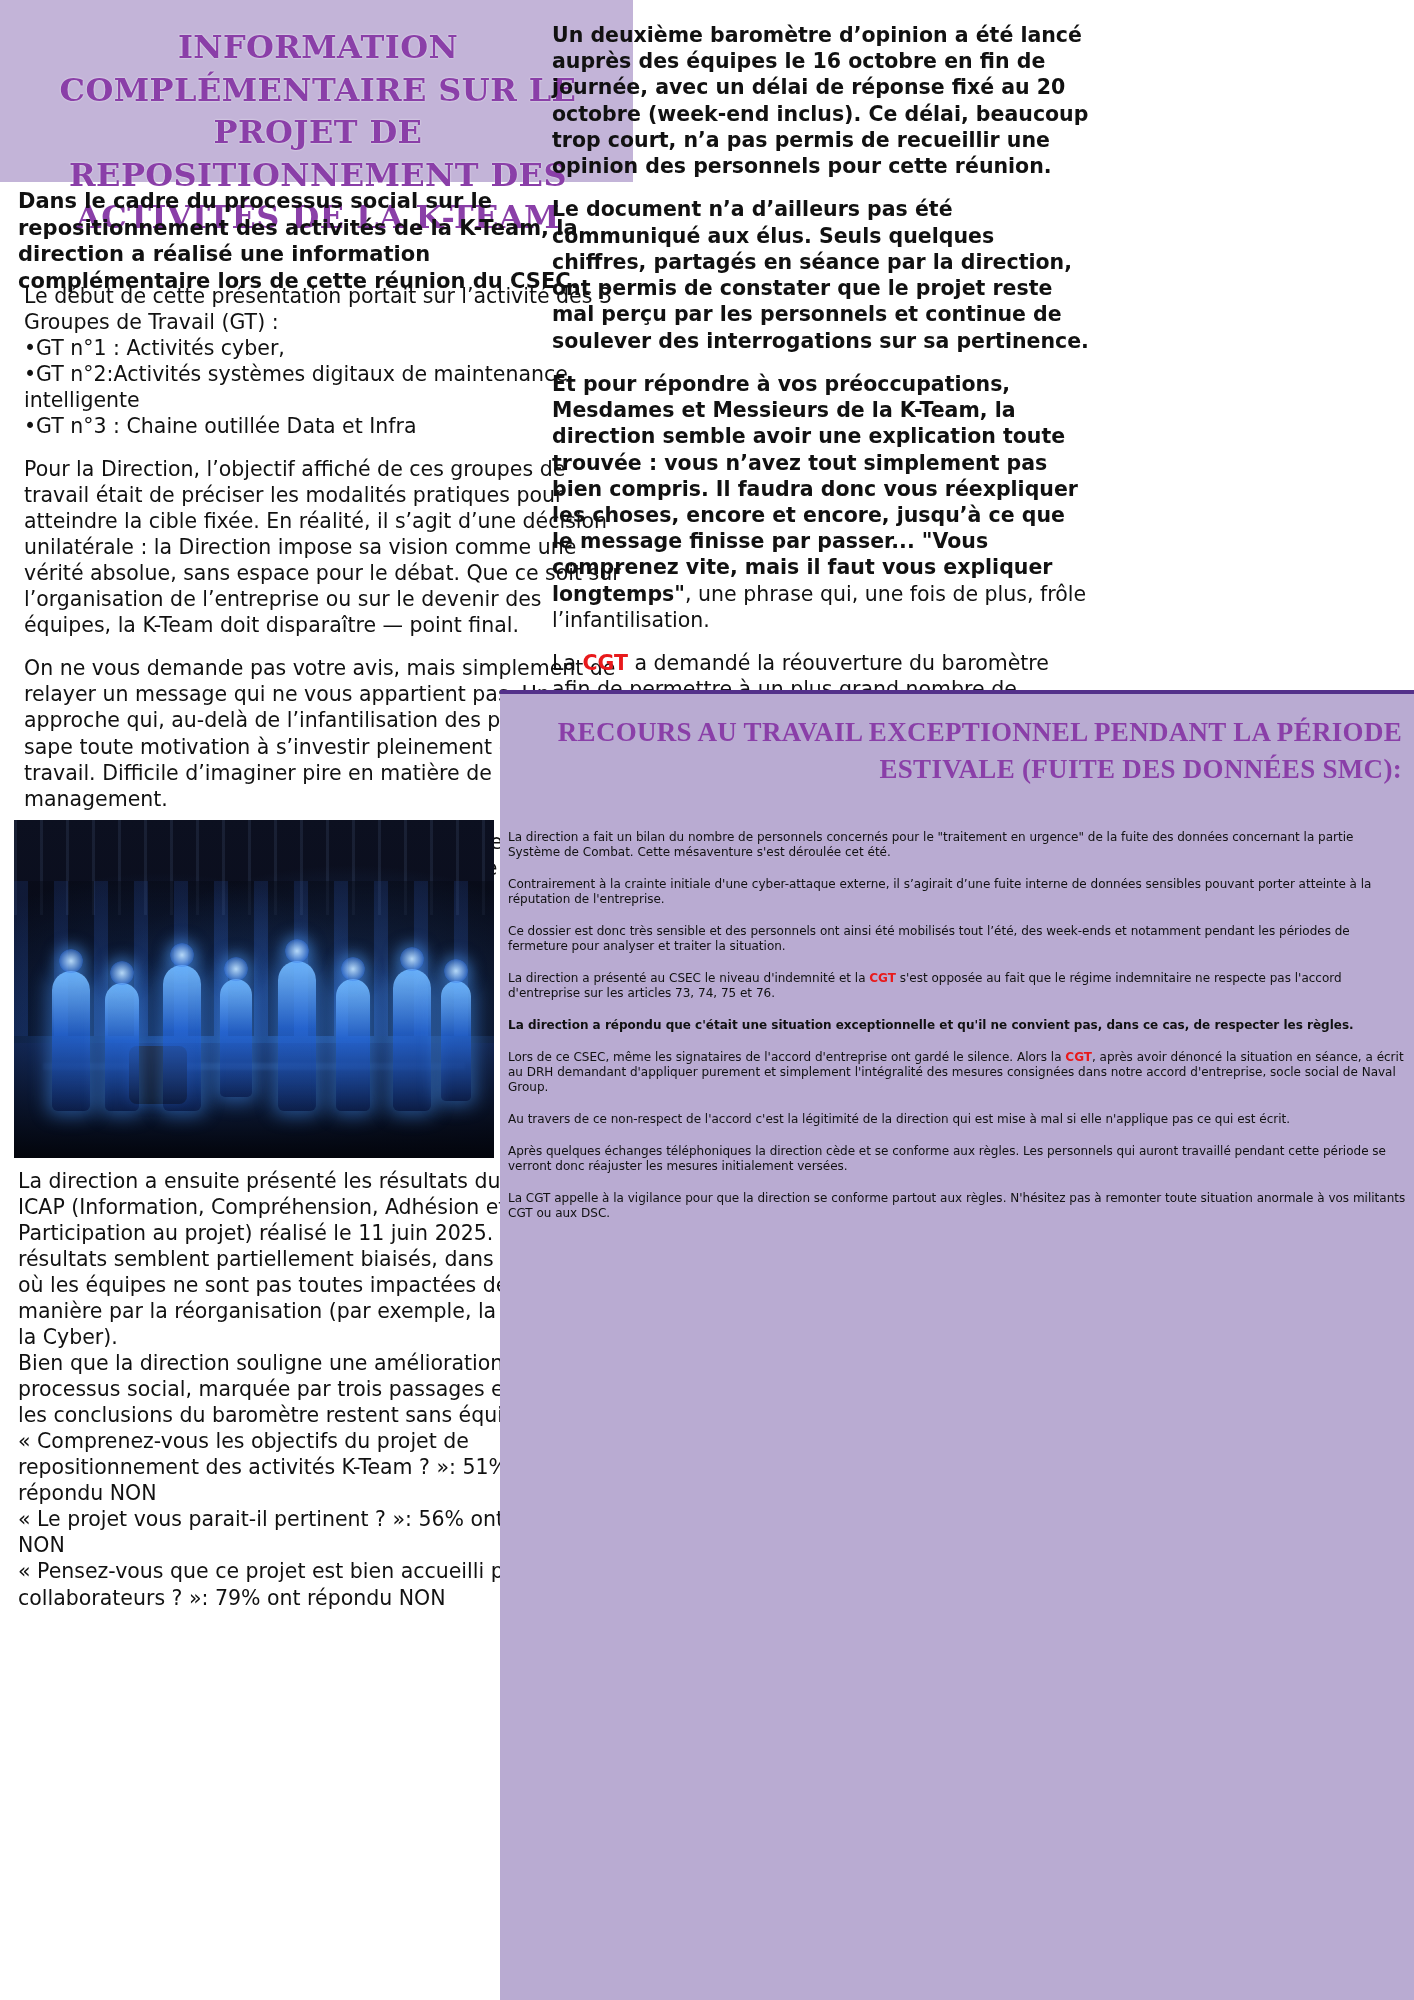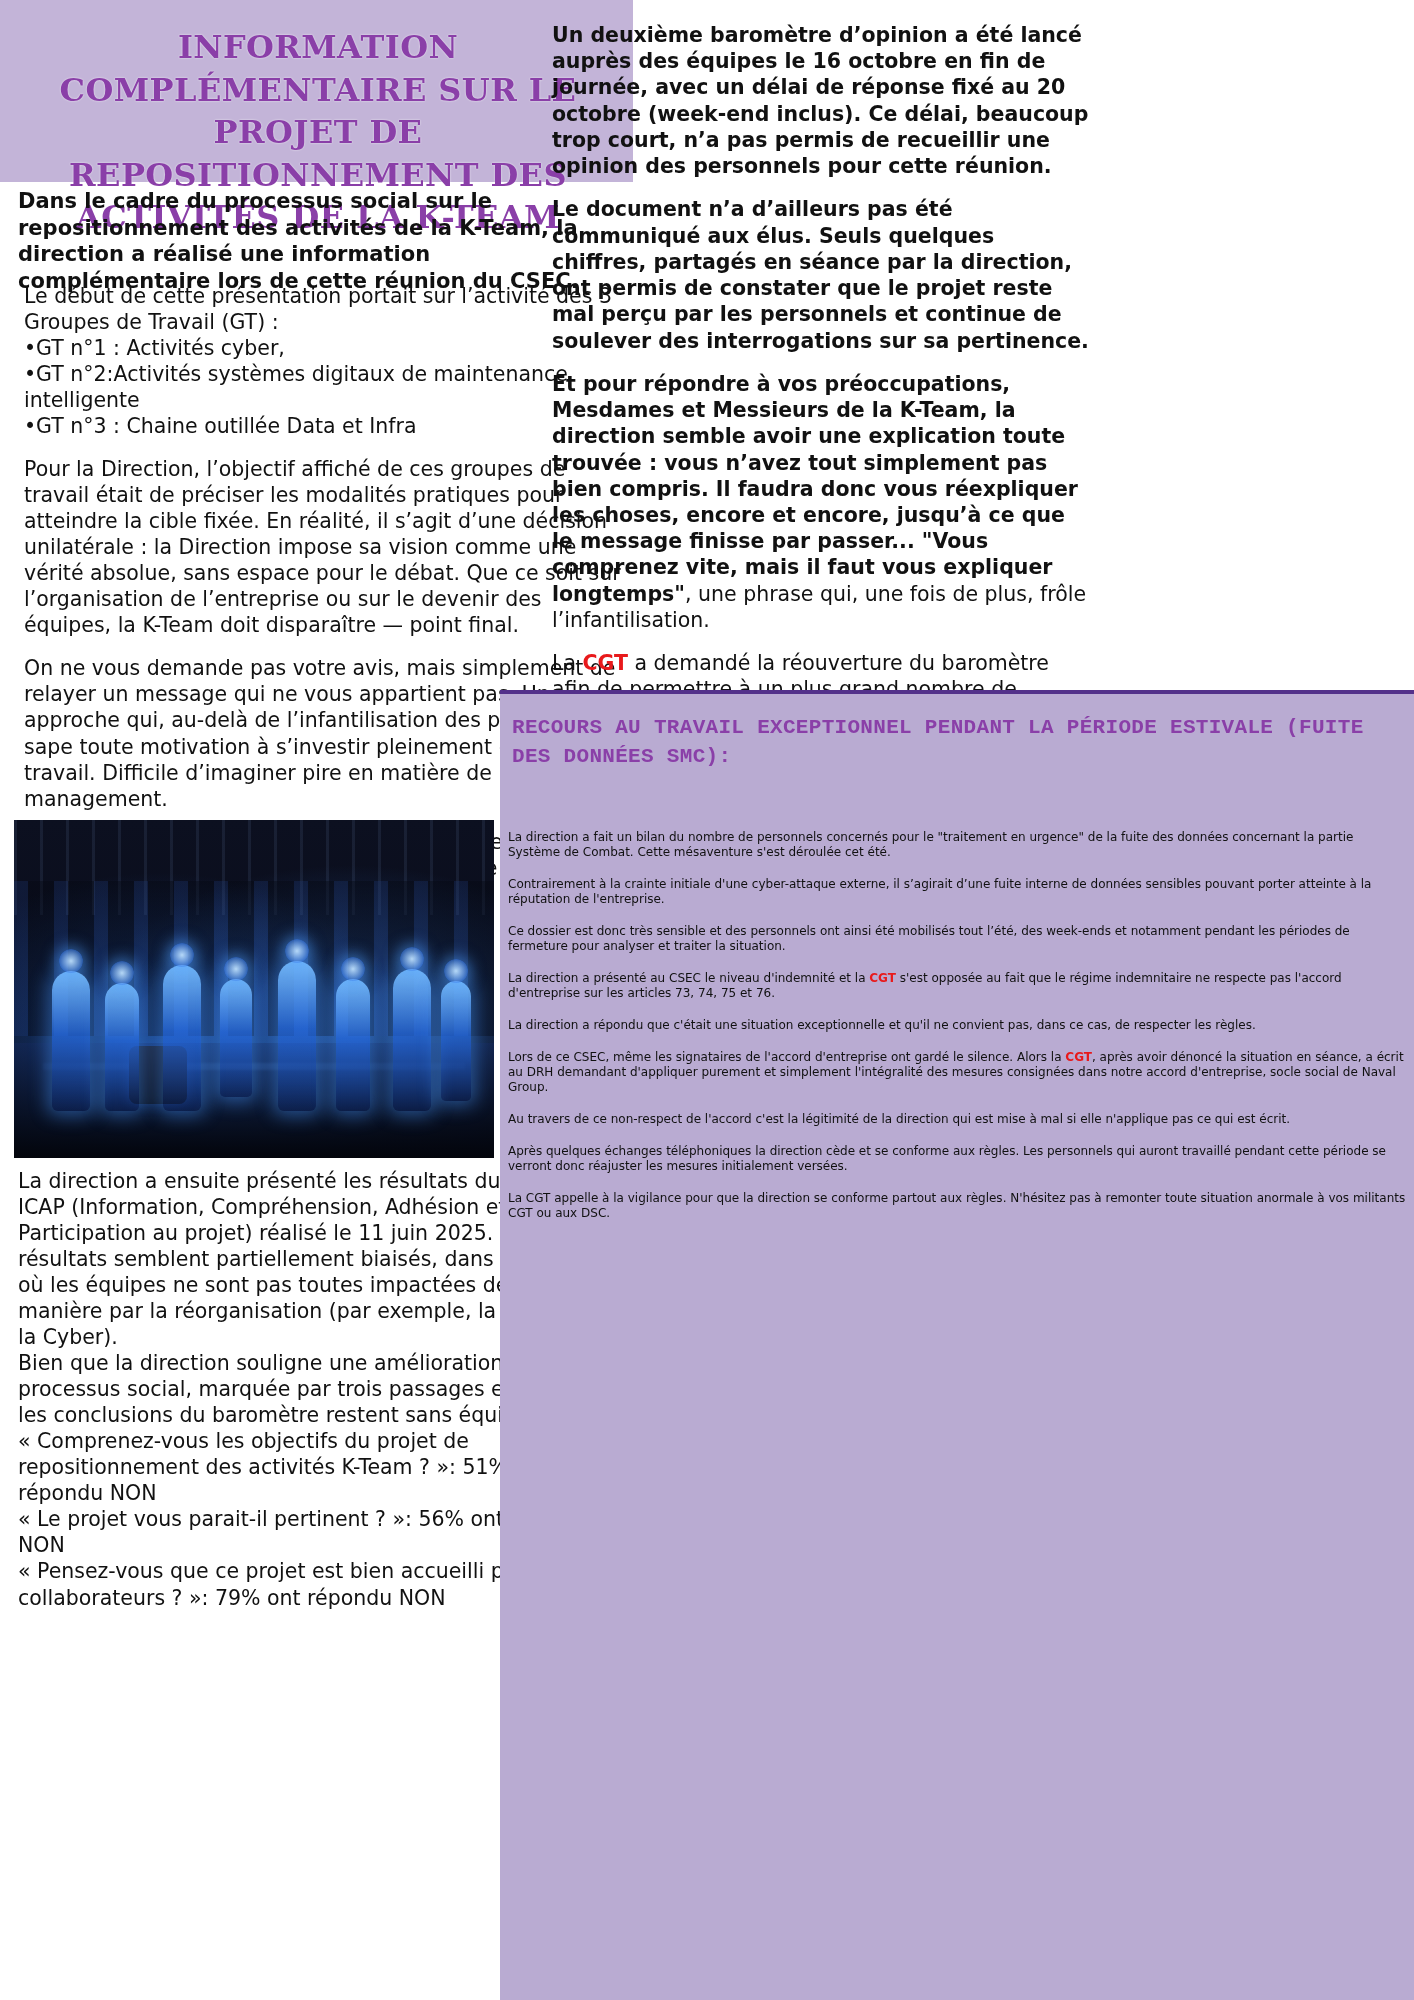--- a/index.html
+++ b/index.html
@@ -68,24 +68,24 @@
     line-height: 1.33;
     letter-spacing: 0.4px;
     color: #8a3fa8;
     text-shadow: 0 0 2px rgba(255,255,255,0.8);
   }
   .title-right-bottom {
     position: absolute;
     left: 512px;
     top: 20px;
     width: 890px;
-    text-align: left;
-    font-family: Liberation Mono, monospace;
+    text-align: right;
+    font-family: Liberation Serif, serif;
     font-weight: bold;
-    font-size: 21px;
+    font-size: 27px;
     line-height: 1.36;
     letter-spacing: 0.3px;
     color: #8a3fa8;
   }
 
   
   .tb {
     position: absolute;
     font-family: "DejaVu Sans", sans-serif;
     font-size: 20.5px;
@@ -300,21 +300,21 @@
     <div class="title-right-bottom" style="left:12px; top:20px; width:890px; position:absolute;">RECOURS AU TRAVAIL EXCEPTIONNEL PENDANT LA PÉRIODE ESTIVALE (FUITE DES DONNÉES SMC):</div>
   </div>
 
   <div class="tb" id="right-bottom-body">
     <p class="p">La direction a fait un bilan du nombre de personnels concernés pour le "traitement en urgence" de la fuite des données concernant la partie Système de Combat. Cette mésaventure s'est déroulée cet été.</p>
     <p class="p">Contrairement à la crainte initiale d'une cyber-attaque externe, il s’agirait d’une fuite interne de données sensibles pouvant porter atteinte à la réputation de l'entreprise.</p>
     <p class="p">Ce dossier est donc très sensible et des personnels ont ainsi été mobilisés tout l’été, des week-ends et notamment pendant les périodes de fermeture pour analyser et traiter la situation.</p>
     <p class="p">
       <span>La direction a présenté au CSEC le niveau d'indemnité et la </span><span class="cgt">CGT</span><span> s'est opposée au fait que le régime indemnitaire ne respecte pas l'accord d'entreprise sur les articles 73, 74, 75 et 76.</span>
     </p>
-    <p class="p" style="font-weight:normal">La direction a répondu que c'était une situation exceptionnelle et qu'il ne convient pas, dans ce cas, de respecter les règles.</p>
+    <p class="p" style="font-weight:bold">La direction a répondu que c'était une situation exceptionnelle et qu'il ne convient pas, dans ce cas, de respecter les règles.</p>
     <p class="p">
       <span>Lors de ce CSEC, même les signataires de l'accord d'entreprise ont gardé le silence. Alors la </span><span class="cgt">CGT</span><span>, après avoir dénoncé la situation en séance, a écrit au DRH demandant d'appliquer purement et simplement l'intégralité des mesures consignées dans notre accord d'entreprise, socle social de Naval Group.</span>
     </p>
     <p class="p">Au travers de ce non-respect de l'accord c'est la légitimité de la direction qui est mise à mal si elle n'applique pas ce qui est écrit.</p>
     <p class="p red">Après quelques échanges téléphoniques la direction cède et se conforme aux règles. Les personnels qui auront travaillé pendant cette période se verront donc réajuster les mesures initialement versées.</p>
     <p class="p">La CGT appelle à la vigilance pour que la direction se conforme partout aux règles. N'hésitez pas à remonter toute situation anormale à vos militants CGT ou aux DSC.</p>
   </div>
 
 </div>
 

